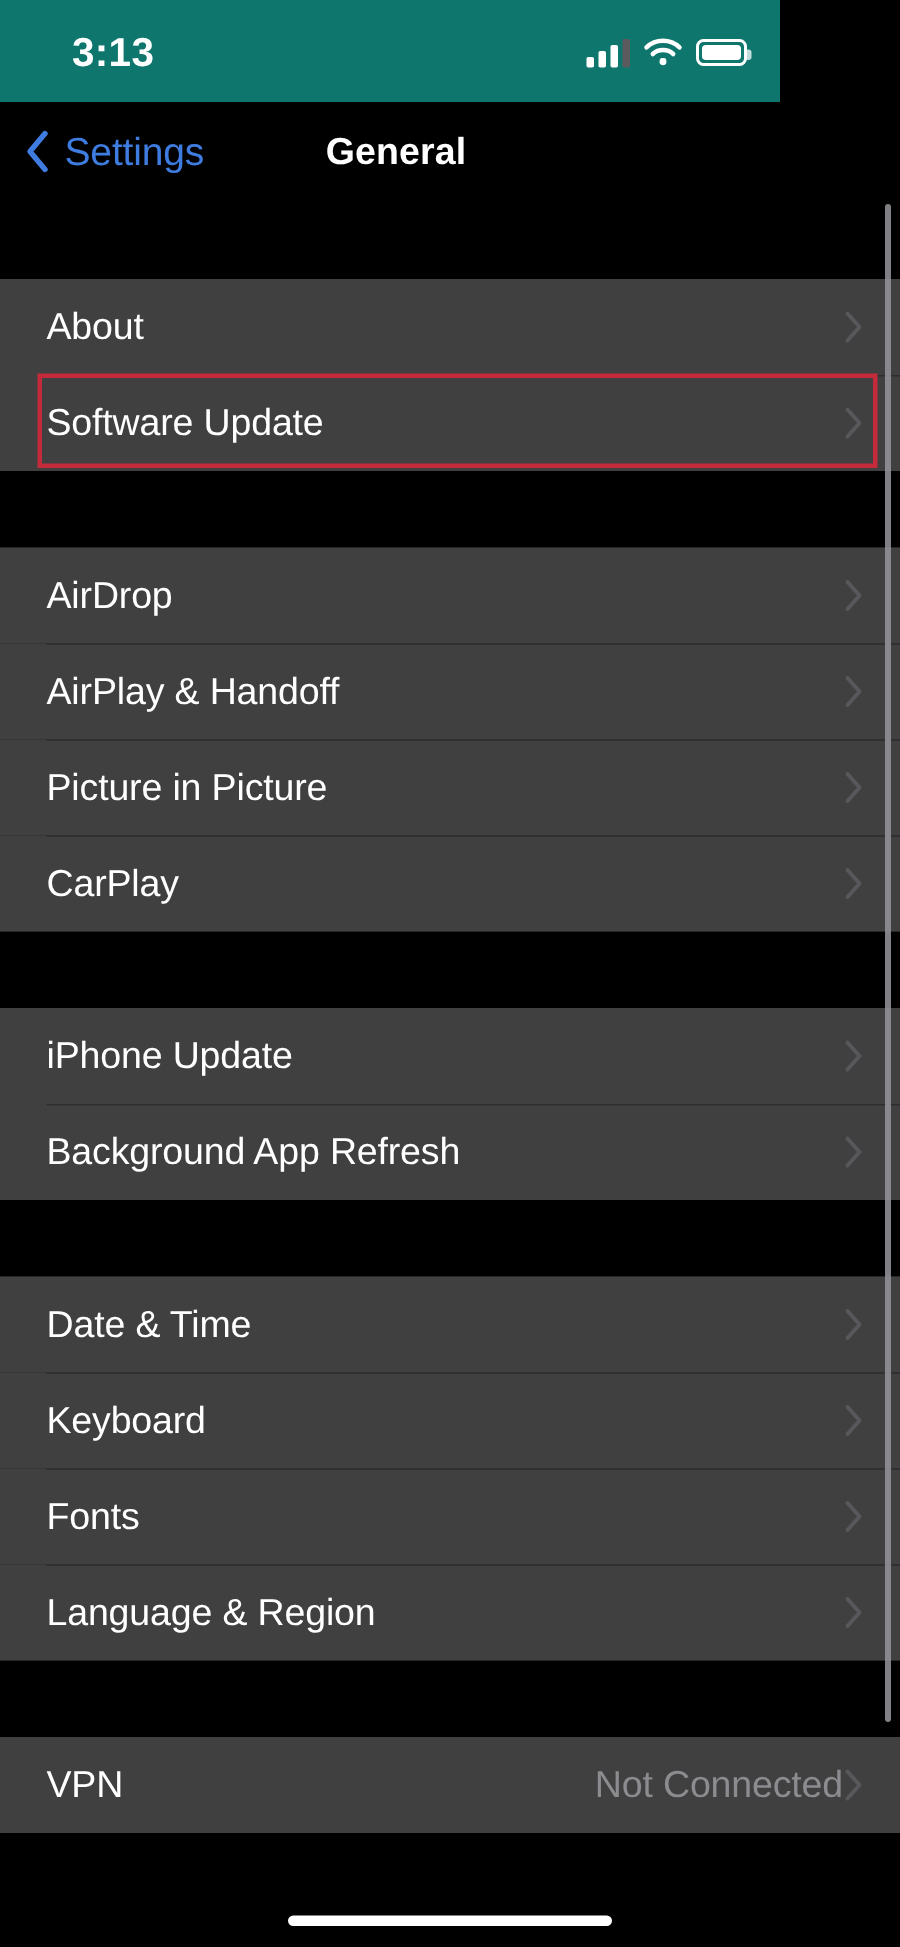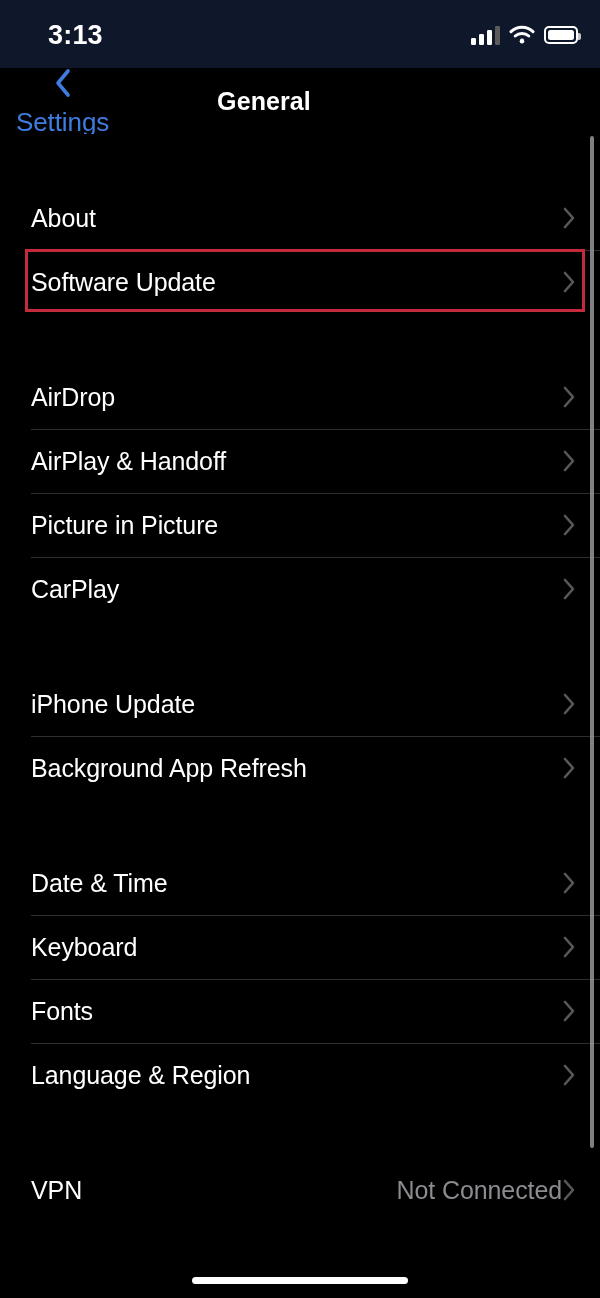--- a/index.html
+++ b/index.html
@@ -16,22 +16,22 @@
     width: 600px;
     height: 1298px;
     background: #000000;
     overflow: hidden;
   }
 
   
   .status-bar {
     position: absolute;
     left: 0; top: 0;
-    width: 600px; height: 68px;
-    background: #0f172a;
+    width: 520px; height: 68px;
+    background: #0f766e;
   }
   .status-time {
     position: absolute;
     left: 48px; top: 20px;
     color: #ffffff;
     font-size: 27px;
     font-weight: 600;
     letter-spacing: 0.2px;
   }
   .status-right {
@@ -91,21 +91,20 @@
     background: #000;
   }
   .nav-back {
     position: absolute;
     left: 16px; top: 0;
     height: 66px;
     display: flex;
     align-items: center;
     gap: 9px;
     cursor: pointer;
-    flex-direction: column;
   }
   .nav-back svg { display:block; }
   .nav-back-label {
     color: #3f7ce0;
     font-size: 26px;
     letter-spacing: -0.1px;
   }
   .nav-title {
     position: absolute;
     left: 0; top: 0;
@@ -133,21 +132,21 @@
 
   .section {
     background: #1c1c1e;
     position: relative;
   }
   .row {
     position: relative;
     height: 64px;
     display: flex;
     align-items: center;
-    background: #000000;
+    background: #404040;
     box-sizing: border-box;
     padding-left: 31px;
     padding-right: 18px;
     cursor: pointer;
   }
   .row + .row::before {
     content: "";
     position: absolute;
     left: 31px; right: 0; top: 0;
     height: 1px;

